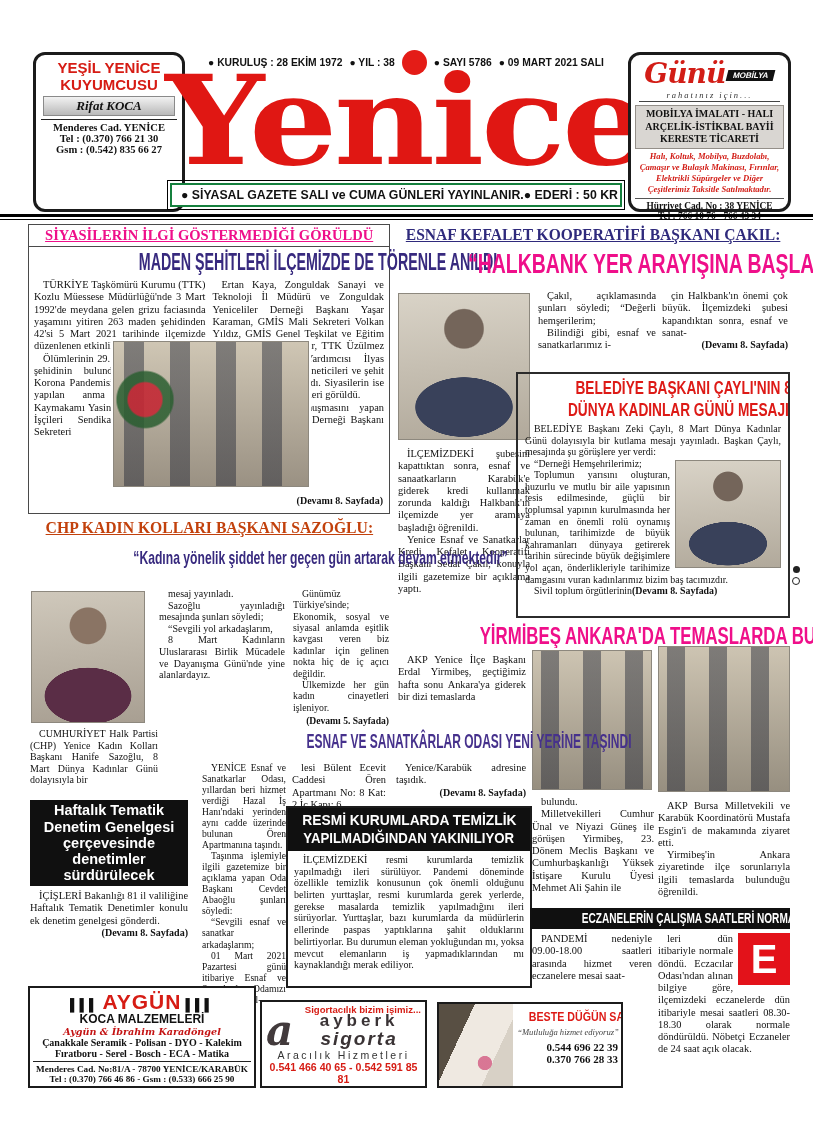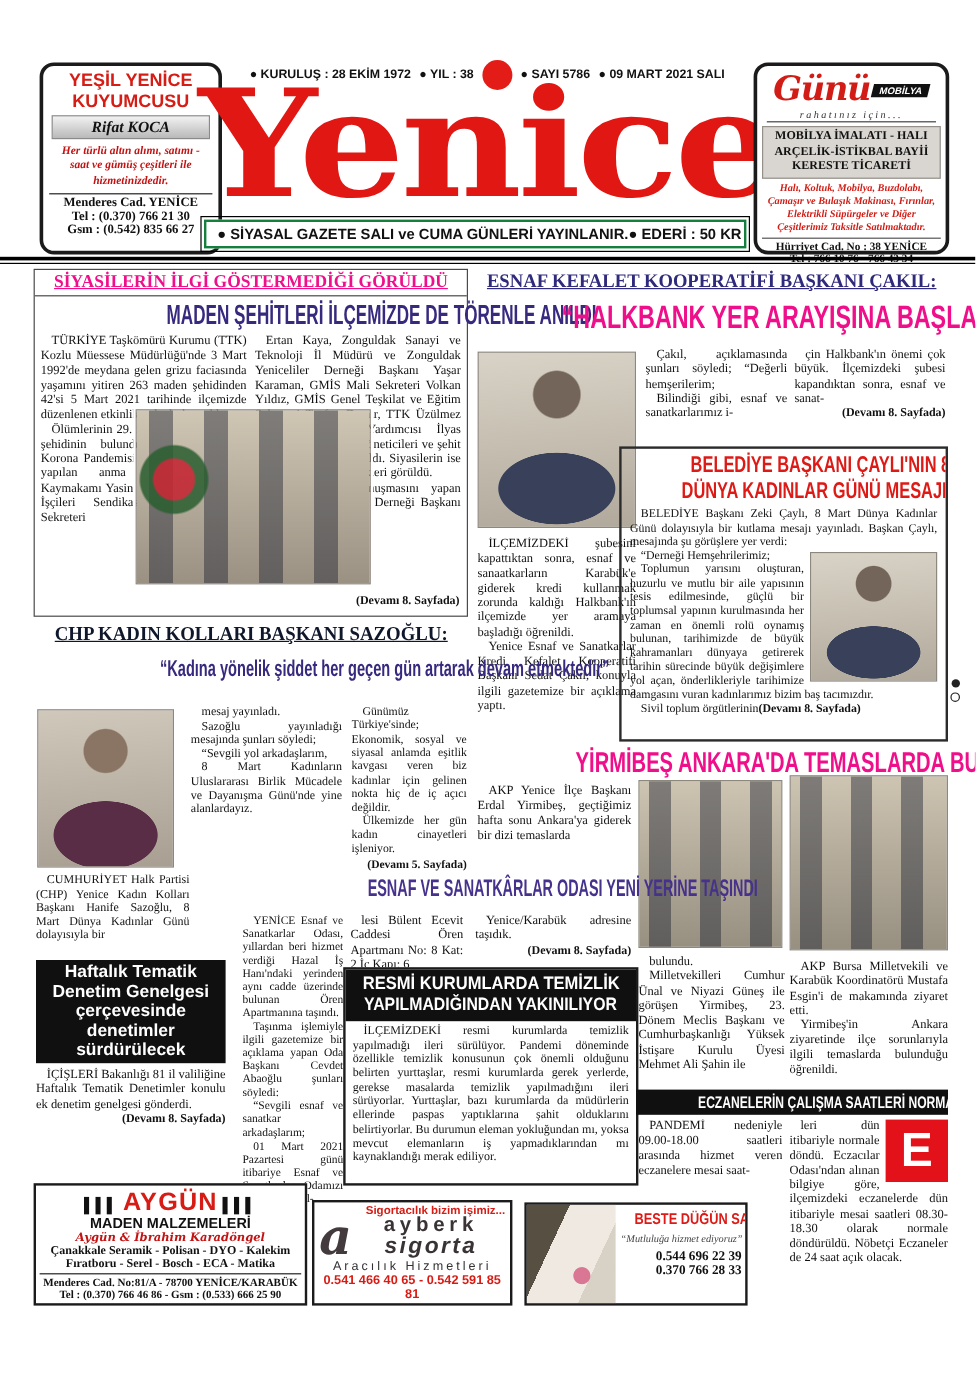--- a/index.html
+++ b/index.html
@@ -60,21 +60,20 @@
 </style>
 </head>
 <body>
 
 <div class="page">
 
   <div class="abs ad rounded" style="left:33px;top:52px;width:152px;height:160px;padding:3px 5px;text-align:center;border-width:3px;">
     <div class="sans" style="font-weight:bold;font-size:15px;color:#d61c14;line-height:1.1;margin-top:2px;">YEŞİL YENİCE</div>
     <div class="sans" style="font-weight:bold;font-size:15px;color:#d61c14;line-height:1.1;">KUYUMCUSU</div>
     <div style="background:linear-gradient(#f2f2f2,#b9b9b9);border:1px solid #8a8a8a;font-weight:bold;font-style:italic;font-size:13px;margin:3px 2px;padding:1px 0;">Rifat KOCA</div>
-    <div style="color:#c41313;font-weight:bold;font-style:italic;font-size:9.6px;line-height:1.3;padding:1px 3px;">Her türlü altın alımı, satımı - saat ve gümüş çeşitleri ile hizmetinizdedir.</div>
     <div style="border-top:1.5px solid #222;margin-top:3px;padding-top:2px;font-weight:bold;font-size:10.6px;">Menderes Cad. YENİCE</div>
     <div style="font-weight:bold;font-size:10.6px;">Tel : (0.370) 766 21 30</div>
     <div style="font-weight:bold;font-size:10.6px;">Gsm : (0.542) 835 66 27</div>
   </div>
 
   <div class="abs info-row" style="left:188px;top:50px;width:436px;">
     <span>● KURULUŞ : 28 EKİM 1972</span>
     <span>● YIL : 38</span>
     <span class="bigdot"></span>
     <span>● SAYI 5786</span>
@@ -157,21 +156,21 @@
     </div>
     <div class="news" style="font-size:9.9px;line-height:1.17;margin-top:2px;">
       <p>BELEDİYE Başkanı Zeki Çaylı, 8 Mart Dünya Kadınlar Günü dolayısıyla bir kutlama mesajı yayınladı. Başkan Çaylı, mesajında şu görüşlere yer verdi:</p>
       <div class="photo ph-person" style="float:right;width:106px;height:108px;margin:2px 0 3px 5px;"></div>
       <p>“Derneği Hemşehrilerimiz;</p>
       <p>Toplumun yarısını oluşturan, huzurlu ve mutlu bir aile yapısının tesis edilmesinde, güçlü bir toplumsal yapının kurulmasında her zaman en önemli rolü oynamış bulunan, tarihimizde de büyük kahramanları dünyaya getirerek tarihin sürecinde büyük değişimlere yol açan, önderlikleriyle tarihimize damgasını vuran kadınlarımız bizim baş tacımızdır.</p>
       <p><span>Sivil toplum örgütlerinin</span><span class="contb">(Devamı 8. Sayfada)</span></p>
     </div>
   </div>
 
-  <div class="abs kick" style="left:28px;top:518px;width:362px;font-size:16.5px;color:#0f172a;text-decoration:underline;">
+  <div class="abs kick" style="left:28px;top:518px;width:362px;font-size:16.5px;color:#c2410c;text-decoration:underline;">
     <span style="transform:scaleX(.95);">CHP KADIN KOLLARI BAŞKANI SAZOĞLU:</span>
   </div>
   <div class="abs hwrap" style="left:28px;top:547px;width:362px;">
     <span class="cond purple" style="font-size:19px;transform:scaleX(.64);">“Kadına yönelik şiddet her geçen gün artarak devam etmektedir”</span>
   </div>
   <div class="abs" style="left:28px;top:588px;width:362px;height:138px;">
     <div class="photo ph-woman abs" style="left:3px;top:3px;width:114px;height:132px;"></div>
     <div class="news abs" style="left:131px;top:0;width:126px;height:138px;overflow:hidden;font-size:10px;line-height:1.16;">
       <p>mesaj yayınladı.</p>
       <p>Sazoğlu yayınladığı mesajında şunları söyledi;</p>
@@ -250,21 +249,21 @@
     <div class="elogo">E</div>
     <p>leri dün itibariyle normale döndü. Eczacılar Odası'ndan alınan bilgiye göre, ilçemizdeki eczanelerde dün itibariyle mesai saatleri 08.30-18.30 olarak normale döndürüldü. Nöbetçi Eczaneler de 24 saat açık olacak.</p>
   </div>
 
   <div class="abs ad" style="left:28px;top:986px;width:228px;height:102px;text-align:center;padding:2px 3px;">
     <div style="white-space:nowrap;text-align:center;">
       <span style="font-size:12px;color:#111;letter-spacing:1px;">▌▌▌</span>
       <span class="sans" style="font-weight:bold;font-size:21px;color:#d61c14;letter-spacing:1px;">AYGÜN</span>
       <span style="font-size:12px;color:#111;letter-spacing:1px;">▌▌▌</span>
     </div>
-    <div class="sans" style="font-weight:bold;font-size:12px;margin-top:-2px;">MADEN MALZEMELERİ</div>
+    <div class="sans" style="font-weight:bold;font-size:12px;margin-top:-2px;">KOCA MALZEMELERİ</div>
     <div style="color:#c41313;font-weight:bold;font-style:italic;font-size:9.6px;font-family:'DejaVu Serif',serif;">Aygün &amp; İbrahim Karadöngel</div>
     <div style="font-weight:bold;font-size:10px;">Çanakkale Seramik - Polisan - DYO - Kalekim</div>
     <div style="font-weight:bold;font-size:10px;">Fıratboru - Serel - Bosch - ECA - Matika</div>
     <div style="border-top:1.5px solid #222;margin-top:2px;padding-top:2px;font-size:9.2px;font-weight:bold;">Menderes Cad. No:81/A - 78700 YENİCE/KARABÜK</div>
     <div style="font-size:9.2px;font-weight:bold;">Tel : (0.370) 766 46 86 - Gsm : (0.533) 666 25 90</div>
   </div>
 
   <div class="abs ad" style="left:260px;top:1000px;width:167px;height:88px;padding:2px 4px;overflow:hidden;">
     <div style="text-align:right;color:#d61c14;font-weight:bold;font-size:9.6px;font-family:'Liberation Sans',sans-serif;">Sigortacılık bizim işimiz...</div>
     <div style="display:flex;align-items:center;gap:4px;margin-top:-4px;">

